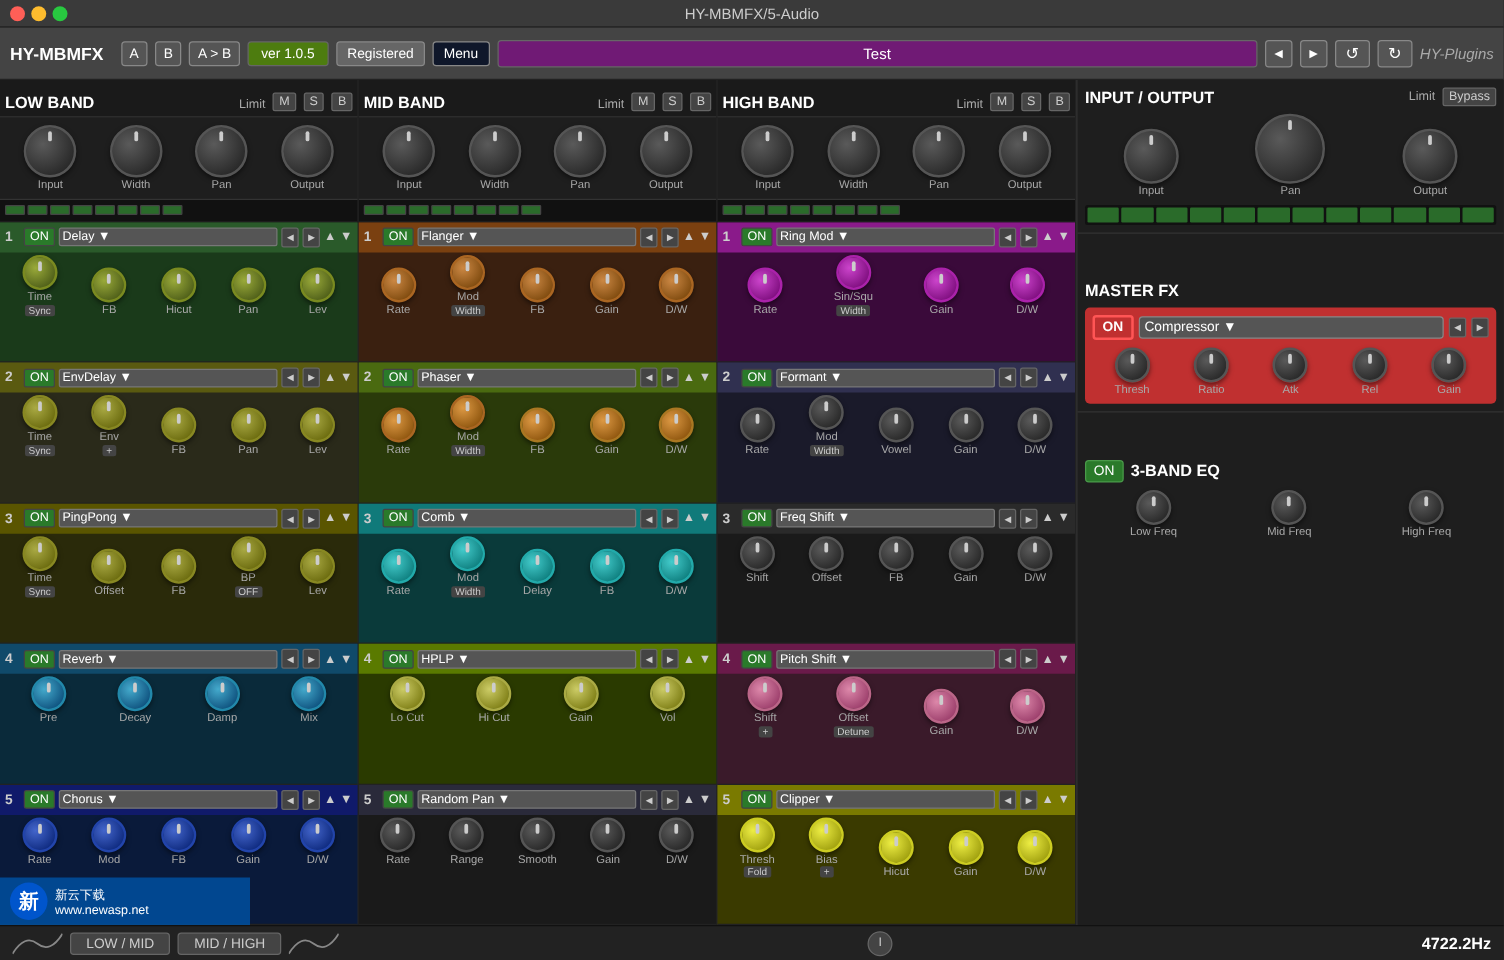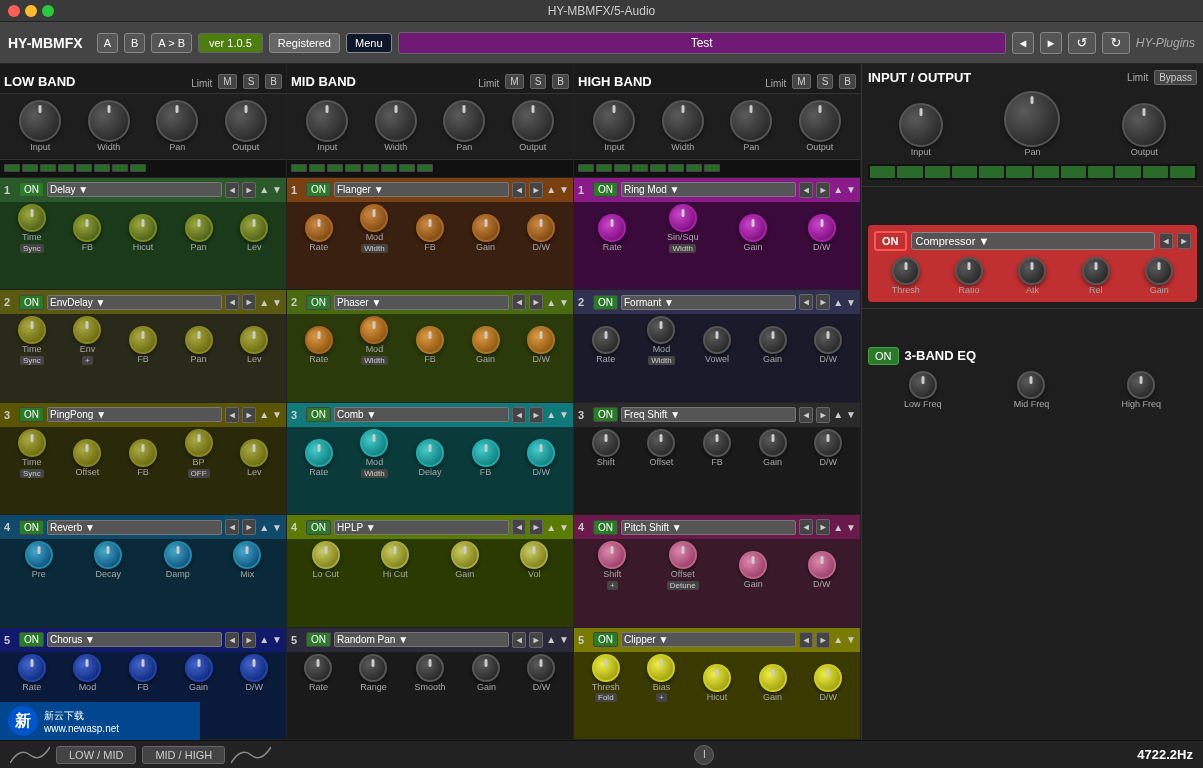--- a/index.html
+++ b/index.html
@@ -1250,20 +1250,21 @@
         <div class="io-meter-bar"></div>
         <div class="io-meter-bar"></div>
         <div class="io-meter-bar"></div>
         <div class="io-meter-bar"></div>
         <div class="io-meter-bar"></div>
         <div class="io-meter-bar"></div>
       </div>
     </div>
 
     <div class="master-fx-section">
+      <div class="master-fx-header">MASTER FX</div>
       <div class="master-fx-inner">
         <div class="master-fx-top">
           <button class="master-on-btn">ON</button>
           <div class="master-select">Compressor ▼</div>
           <div class="arrow-btn">◄</div>
           <div class="arrow-btn">►</div>
         </div>
         <div class="master-knobs">
           <div class="knob-wrap">
             <div class="knob knob-sm knob-dark"></div>

